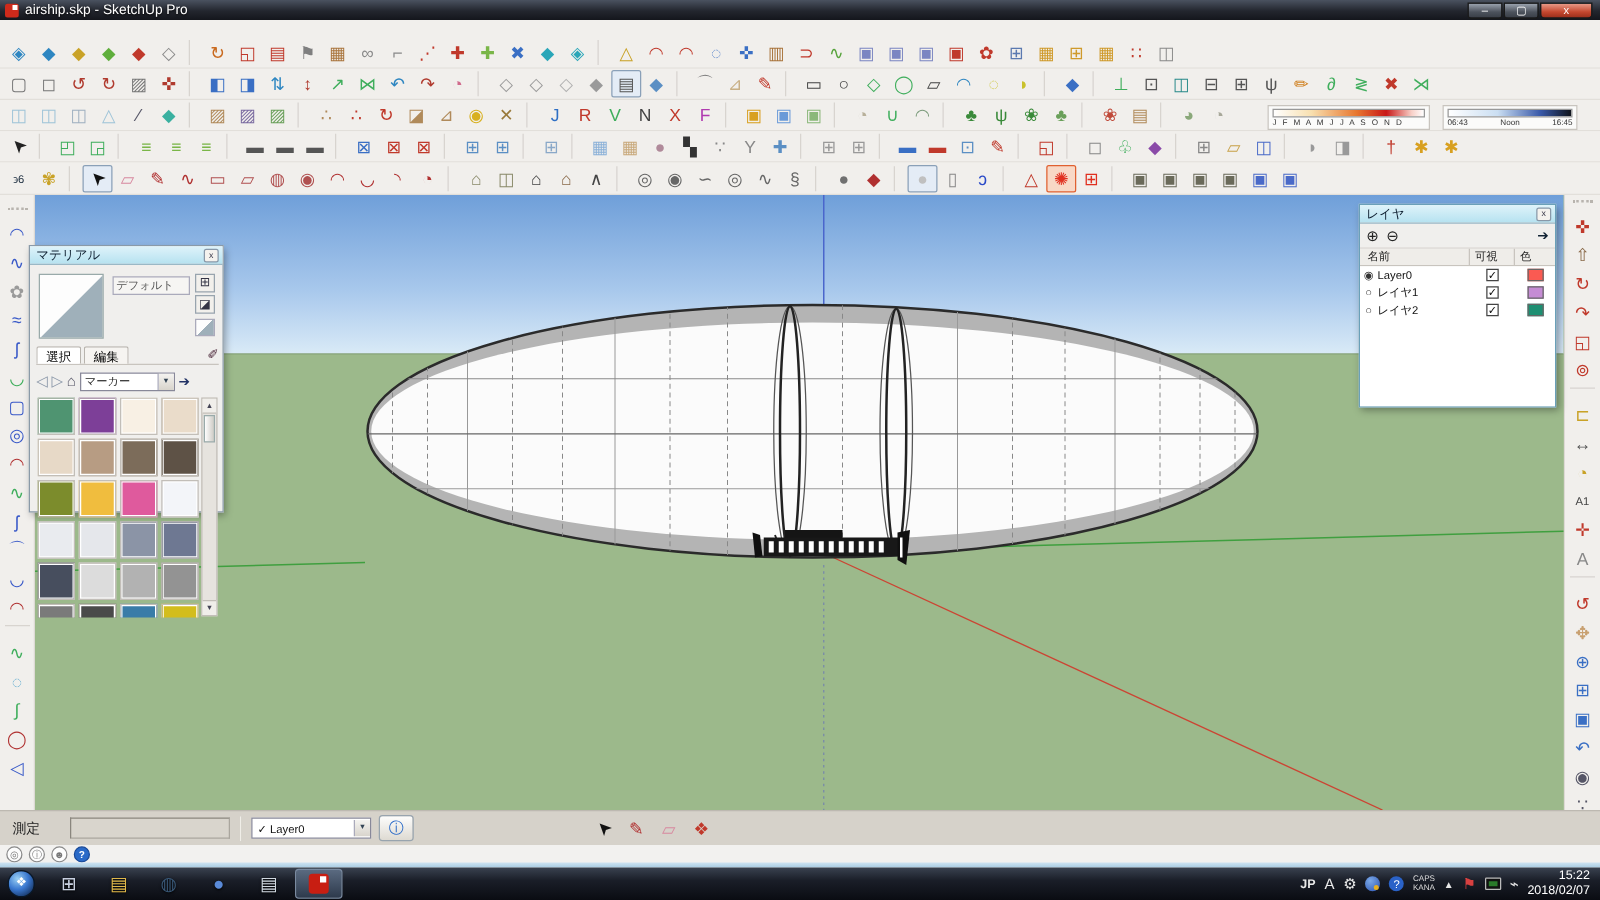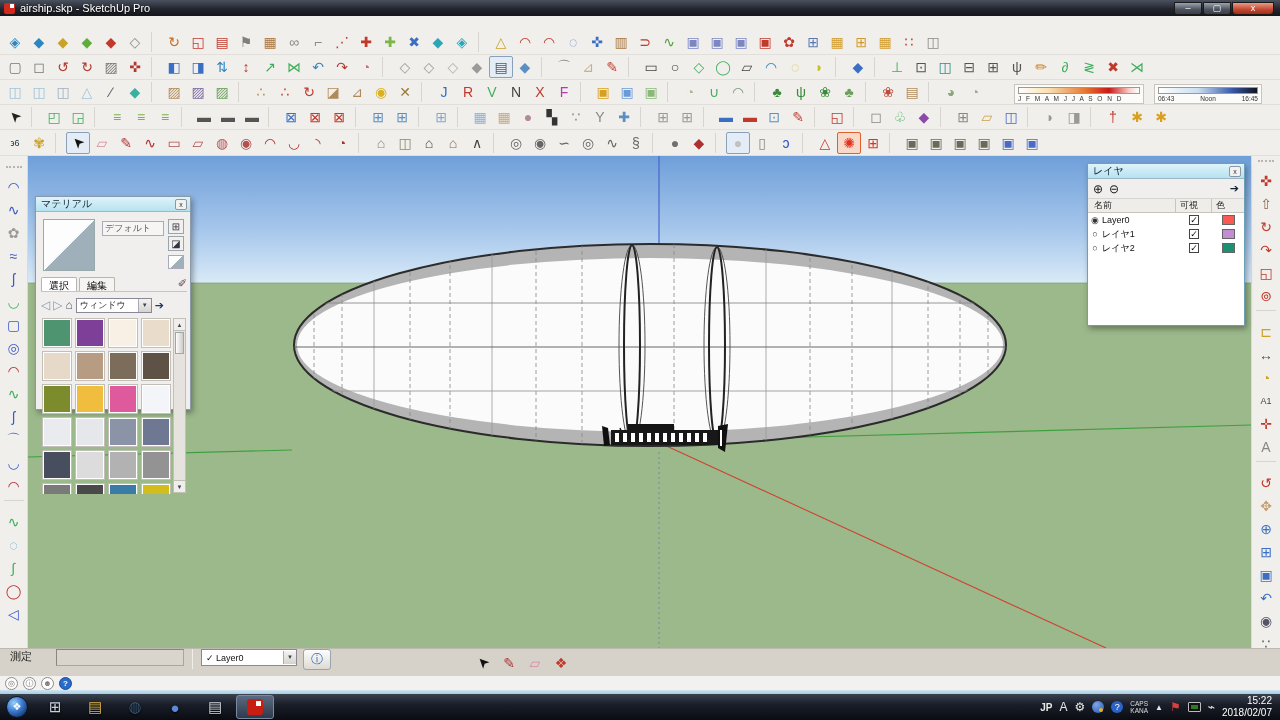--- a/index.html
+++ b/index.html
@@ -56,21 +56,21 @@
   
   #viewport { position:absolute; left:28px; top:156px; width:1223px; height:492px; overflow:hidden; background:#9cb98b; }
 
   
   .dialog { position:absolute; background:#f0efed; border:1px solid #8a9aa8; box-shadow:2px 3px 6px rgba(0,0,0,.35); }
   .dlg-title { height:15px; background:linear-gradient(#dff3fa,#b6e2f0); border-bottom:1px solid #9ab8c6;
     display:flex; align-items:center; padding:0 3px 0 5px; font-size:10px; color:#123; }
   .dlg-close { margin-left:auto; width:12px; height:11px; border:1px solid #8898a8; background:#f4f2ee;
     font-size:7px; line-height:9px; text-align:center; color:#334; border-radius:2px; }
 
-  #materials { left:35px; top:196px; width:156px; height:214px; }
+  #materials { left:23px; top:196px; width:156px; height:214px; }
   #mat-preview { position:absolute; left:7px; top:22px; width:52px; height:52px; border:1px solid #9aa;
     background:linear-gradient(315deg,#9fb0ba 49%,#fdfdfd 50%); }
   #mat-name { position:absolute; left:66px; top:24px; width:62px; height:15px; border:1px solid #aab;
     background:#f6f5f3; font-size:9px; color:#555; padding:1px 2px; }
   .mat-sq-btn { position:absolute; width:16px; height:15px; border:1px solid #98a4ae; background:#f2f0ec;
     font-size:10px; text-align:center; line-height:13px; color:#334; }
   #mat-swatch-mini { position:absolute; right:6px; top:58px; width:16px; height:14px;
     background:linear-gradient(315deg,#9fb0ba 49%,#fdfdfd 50%); border:1px solid #aab; }
   #mat-tabs { position:absolute; left:5px; top:80px; width:146px; height:15px; border-bottom:1px solid #c8c4be;
     display:flex; gap:2px; font-size:10px; }
@@ -104,21 +104,21 @@
   .lyr-row { height:14px; display:flex; align-items:center; font-size:9px; color:#111; }
   .lyr-radio { width:14px; text-align:center; font-size:9px; color:#333; }
   .lyr-name { width:74px; }
   .lyr-chk { width:36px; display:flex; justify-content:center; }
   .chk { width:10px; height:10px; border:1px solid #444; background:#fff; font-size:9px; line-height:9px; text-align:center; color:#111; }
   .lyr-color { flex:1; display:flex; justify-content:center; }
   .chip { width:13px; height:10px; border:1px solid #666; }
 
   
   #measurebar { position:absolute; left:0; top:648px; width:1280px; height:28px; background:#d6d2ca;
-    border-top:1px solid #bdb9b1; display:flex; }
+    border-top:1px solid #bdb9b1; display:flex; align-items:center; }
   #measure-label { margin-left:10px; font-size:11px; color:#222; }
   #measure-field { margin-left:24px; width:128px; height:17px; background:#d9d5cd;
     border:1px solid #aaa69e; border-top-color:#8a867e; border-left-color:#8a867e; }
   .mb-sep { width:1px; height:20px; background:#b8b4ac; border-right:1px solid #f0eee8; margin:0 8px; }
   #layer-combo { width:96px; height:17px; background:#fff; border:1px solid #889; display:flex; align-items:center; }
   #layer-combo .val { flex:1; font-size:9px; padding-left:4px; color:#111; }
   #info-btn { margin-left:6px; width:28px; height:21px; border:1px solid #98a4ae; border-radius:3px;
     background:linear-gradient(#fdfdfc,#dedad2); text-align:center; font-size:12px; color:#2a6ac8; line-height:19px; }
   #mb-tools { margin-left:140px; display:flex; align-items:center; gap:2px; }
   #mb-tools .ticon { background:transparent; }
@@ -1044,21 +1044,21 @@
     <div id="mat-tabs">
       <div class="mat-tab sel">選択</div>
       <div class="mat-tab">編集</div>
       <div id="mat-eyedrop">✐</div>
     </div>
     <div id="mat-nav">
       <span class="nav-arrow">◁</span>
       <span class="nav-arrow">▷</span>
       <span class="nav-arrow" style="color:#556;">⌂</span>
       <div id="mat-combo">
-        <span class="val">ウィンドウ</span>
+        <span class="val">マーカー</span>
         <span class="combo-arrow">▼</span>
       </div>
       <span id="mat-detail">➔</span>
     </div>
     <div id="swatches">
         <div class="swatch" style="background: rgb(79, 148, 113);"></div>
         <div class="swatch" style="background: rgb(125, 63, 152);"></div>
         <div class="swatch" style="background: rgb(248, 240, 228);"></div>
         <div class="swatch" style="background: rgb(234, 220, 202);"></div>
         <div class="swatch" style="background: rgb(231, 217, 199);"></div>

